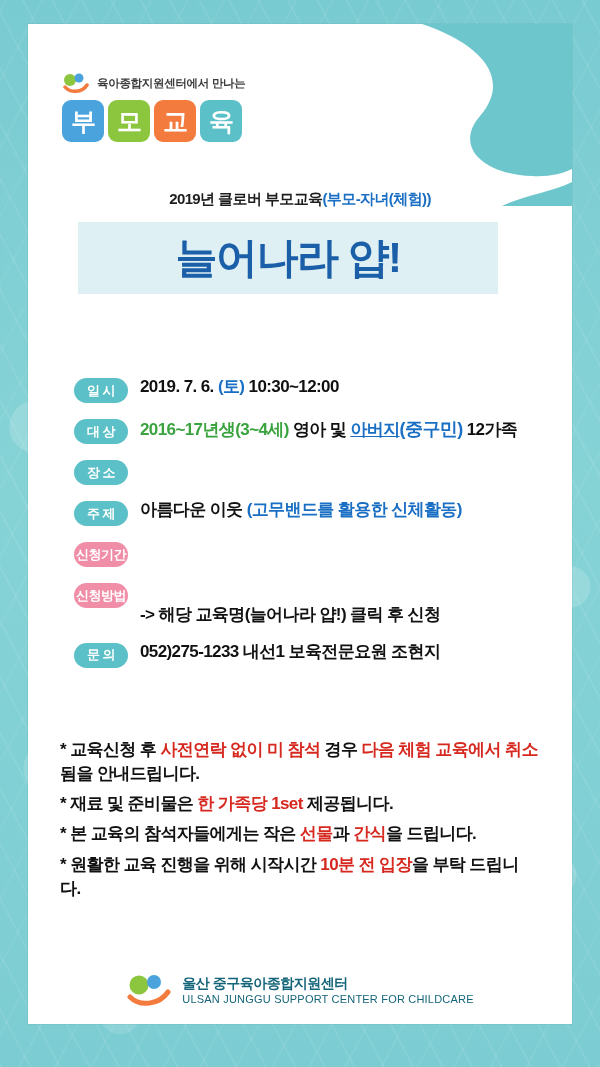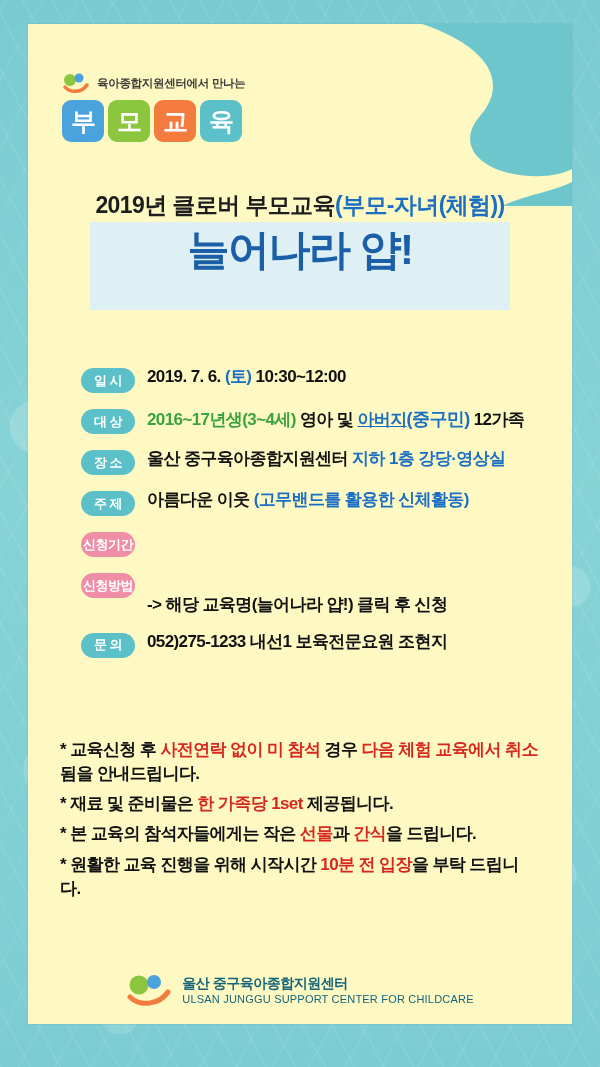--- a/index.html
+++ b/index.html
@@ -41,21 +41,21 @@
     background-image:
       repeating-linear-gradient(62deg, rgba(255,255,255,0.07) 0 2px, transparent 2px 26px),
       repeating-linear-gradient(-62deg, rgba(255,255,255,0.05) 0 2px, transparent 2px 32px);
   }
   .card {
     position: absolute;
     left: 28px;
     top: 24px;
     width: 544px;
     height: 1000px;
-    background: #fef9c3;
+    background: #ffffff;
     box-shadow: 0 0 0 1px rgba(0,0,0,0.04);
   }
   
   .swoosh {
     position: absolute;
     right: 0;
     top: 0;
     width: 210px;
     height: 190px;
     overflow: hidden;
@@ -100,48 +100,48 @@
     align-items: center;
     justify-content: center;
     letter-spacing: -1px;
   }
   .title-main {
     position: absolute;
     left: 0;
     right: 0;
     top: 166px;
     text-align: center;
-    font-size: 23px;
+    font-size: 15px;
     font-weight: bold;
     color: #1d1d1d;
     letter-spacing: -0.6px;
   }
   .title-main .hl { color: #1a6fc4; }
   .title-box {
     position: absolute;
-    left: 62px;
+    left: 50px;
     top: 198px;
     width: 420px;
-    height: 88px;
+    height: 72px;
     background: #dff0f4;
     display: flex;
+    align-items: center;
     justify-content: center;
   }
   .title-box span {
     font-size: 42px;
     font-weight: bold;
     color: #1b5fa8;
     letter-spacing: -1.5px;
   }
   .info {
     position: absolute;
     left: 46px;
-    top: 342px;
+    top: 352px;
     width: 470px;
-    margin-left: 7px;
   }
   .row {
     display: flex;
     align-items: flex-start;
     margin-bottom: 14px;
   }
   .tag {
     flex: 0 0 auto;
     width: 54px;
     height: 25px;
@@ -252,21 +252,20 @@
         <div class="row">
           <div class="tag">일 시</div>
           <div class="val"><span class="">2019. 7. 6. </span><span class="blue">(토)</span><span class=""> 10:30~12:00</span></div>
         </div>
         <div class="row">
           <div class="tag">대 상</div>
           <div class="val"><span class="green">2016~17년생(3~4세)</span><span class=""> 영아 및 </span><span class="blue ul">아버지</span><span class="blue sm">(중구민)</span><span class=""> 12가족</span></div>
         </div>
         <div class="row">
           <div class="tag">장 소</div>
-          <div class="val"><span class="">울산 중구육아종합지원센터 </span><span class="blue">지하 1층 강당·영상실</span></div>
         </div>
         <div class="row">
           <div class="tag">주 제</div>
           <div class="val"><span class="">아름다운 이웃 </span><span class="blue">(고무밴드를 활용한 신체활동)</span></div>
         </div>
         <div class="row">
           <div class="tag pink">신청기간</div>
         </div>
         <div class="row">
           <div class="tag pink">신청방법</div>

